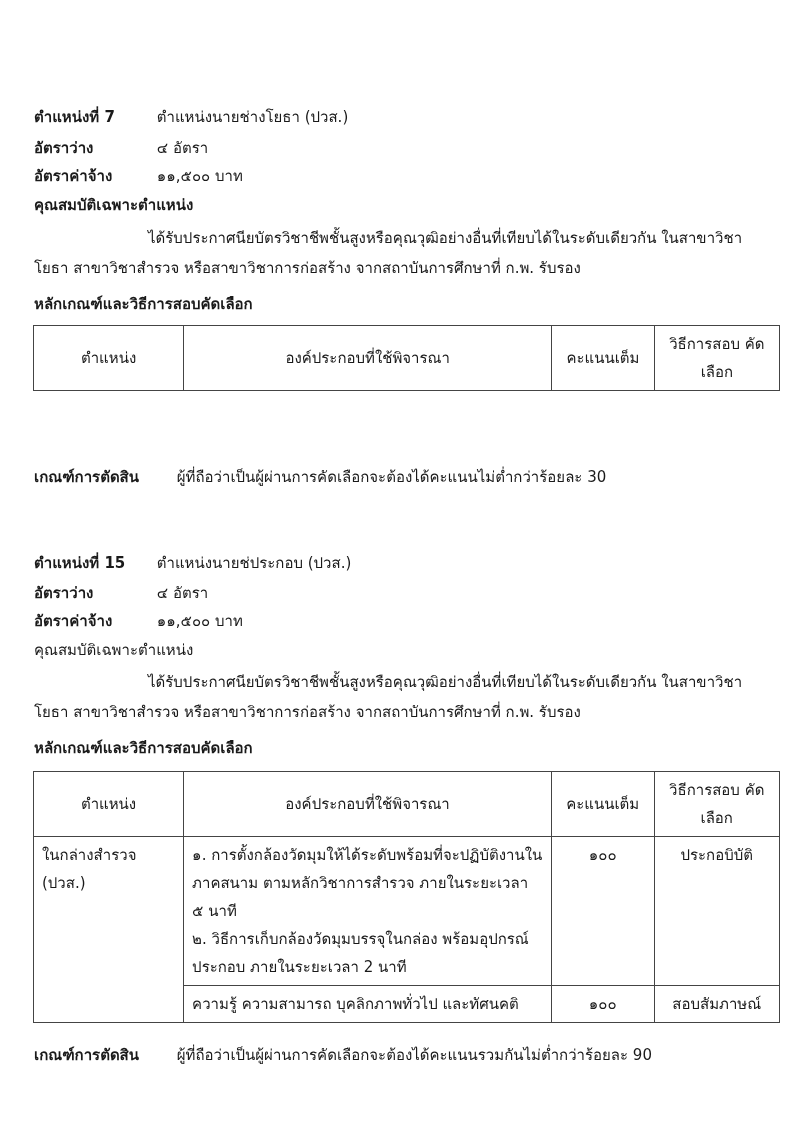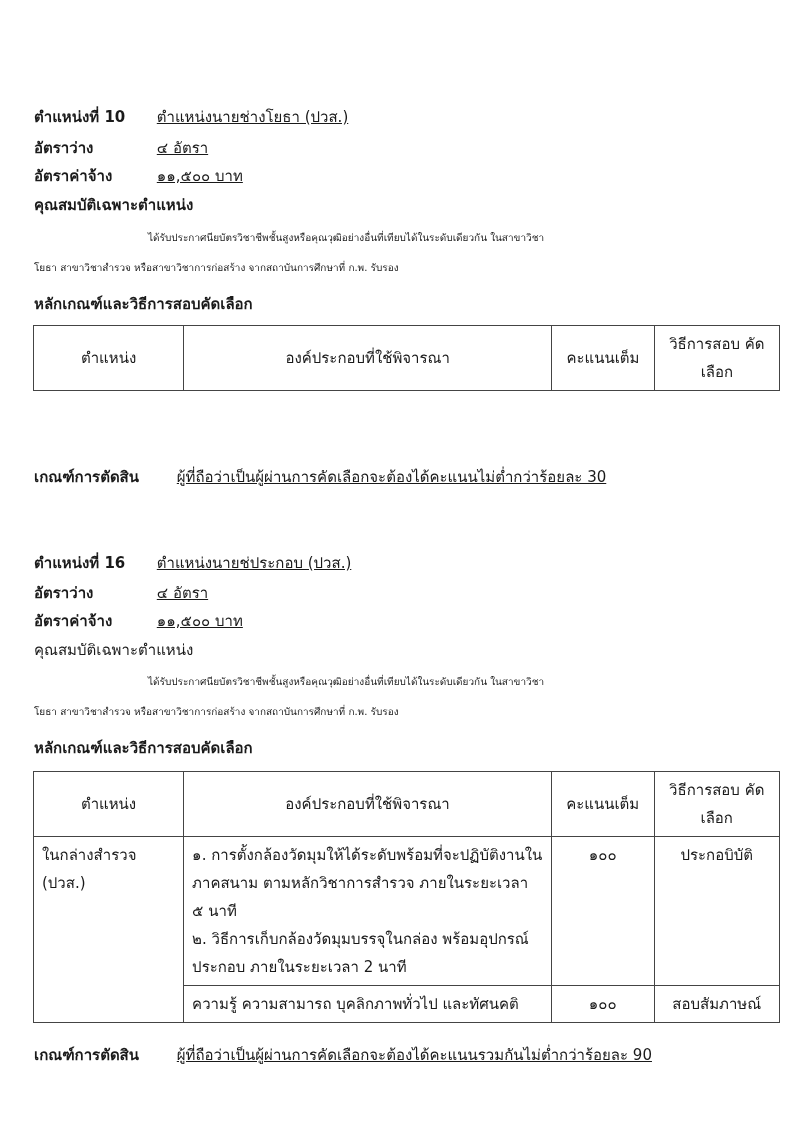--- a/index.html
+++ b/index.html
@@ -3,23 +3,23 @@
 <meta charset="utf-8">
 <style>
   html, body { margin: 0; padding: 0; background: #ffffff; }
   body {
     width: 800px; height: 1121px; position: relative; overflow: hidden;
     font-family: "DejaVu Sans", "Liberation Sans", sans-serif;
     color: #1a1a1a; font-size: 15px;
   }
   .line { position: absolute; left: 34px; white-space: nowrap; line-height: 22px; }
   .lbl { display: inline-block; font-weight: bold; }
-  .val { display: inline-block; text-decoration: underline; }
+  .val { display: inline-block; }
   .bold { font-weight: bold; }
-  .para { position: absolute; left: 34px; width: 746px; line-height: 30px; font-size: 10px; }
+  .para { position: absolute; left: 34px; width: 746px; line-height: 30px; font-size: 15px; }
   .para .indent { display: inline-block; width: 114px; }
   table.crit {
     position: absolute; left: 33px; width: 747px;
     border-collapse: collapse; font-size: 15px;
   }
   table.crit td, table.crit th {
     border: 1.5px solid #444; padding: 4px 8px; vertical-align: top;
     font-weight: normal; line-height: 28px;
   }
   table.crit th { text-align: center; vertical-align: middle; }
@@ -28,21 +28,21 @@
   .c3 { width: 86px; }
   .c4 { width: 109px; }
   .center { text-align: center; }
   .decision { position: absolute; left: 34px; white-space: nowrap; line-height: 22px; }
   .decision .lbl { width: 138px; }
 </style>
 </head>
 <body>
 
 <div class="line" style="top:106px;">
-  <span class="lbl" style="width:118px;">ตำแหน่งที่ 10</span>
+  <span class="lbl" style="width:118px;">ตำแหน่งที่ 7</span>
   <span class="val">ตำแหน่งนายช่างโยธา (ปวส.)</span>
 </div>
 <div class="line" style="top:137px;">
   <span class="lbl" style="width:118px;">อัตราว่าง</span>
   <span class="val">๔ อัตรา</span>
 </div>
 <div class="line" style="top:165px;">
   <span class="lbl" style="width:118px;">อัตราค่าจ้าง</span>
   <span class="val">๑๑,๕๐๐ บาท</span>
 </div>
@@ -63,21 +63,21 @@
   </tr>
 </tbody>
   </table>
 
 <div class="decision" style="top:466px;">
   <span class="lbl">เกณฑ์การตัดสิน</span>
   <span class="val">ผู้ที่ถือว่าเป็นผู้ผ่านการคัดเลือกจะต้องได้คะแนนไม่ต่ำกว่าร้อยละ 30</span>
 </div>
 
 <div class="line" style="top:552px;">
-  <span class="lbl" style="width:118px;">ตำแหน่งที่ 16</span>
+  <span class="lbl" style="width:118px;">ตำแหน่งที่ 15</span>
   <span class="val">ตำแหน่งนายช่ประกอบ (ปวส.)</span>
 </div>
 <div class="line" style="top:582px;">
   <span class="lbl" style="width:118px;">อัตราว่าง</span>
   <span class="val">๔ อัตรา</span>
 </div>
 <div class="line" style="top:610px;">
   <span class="lbl" style="width:118px;">อัตราค่าจ้าง</span>
   <span class="val">๑๑,๕๐๐ บาท</span>
 </div>

